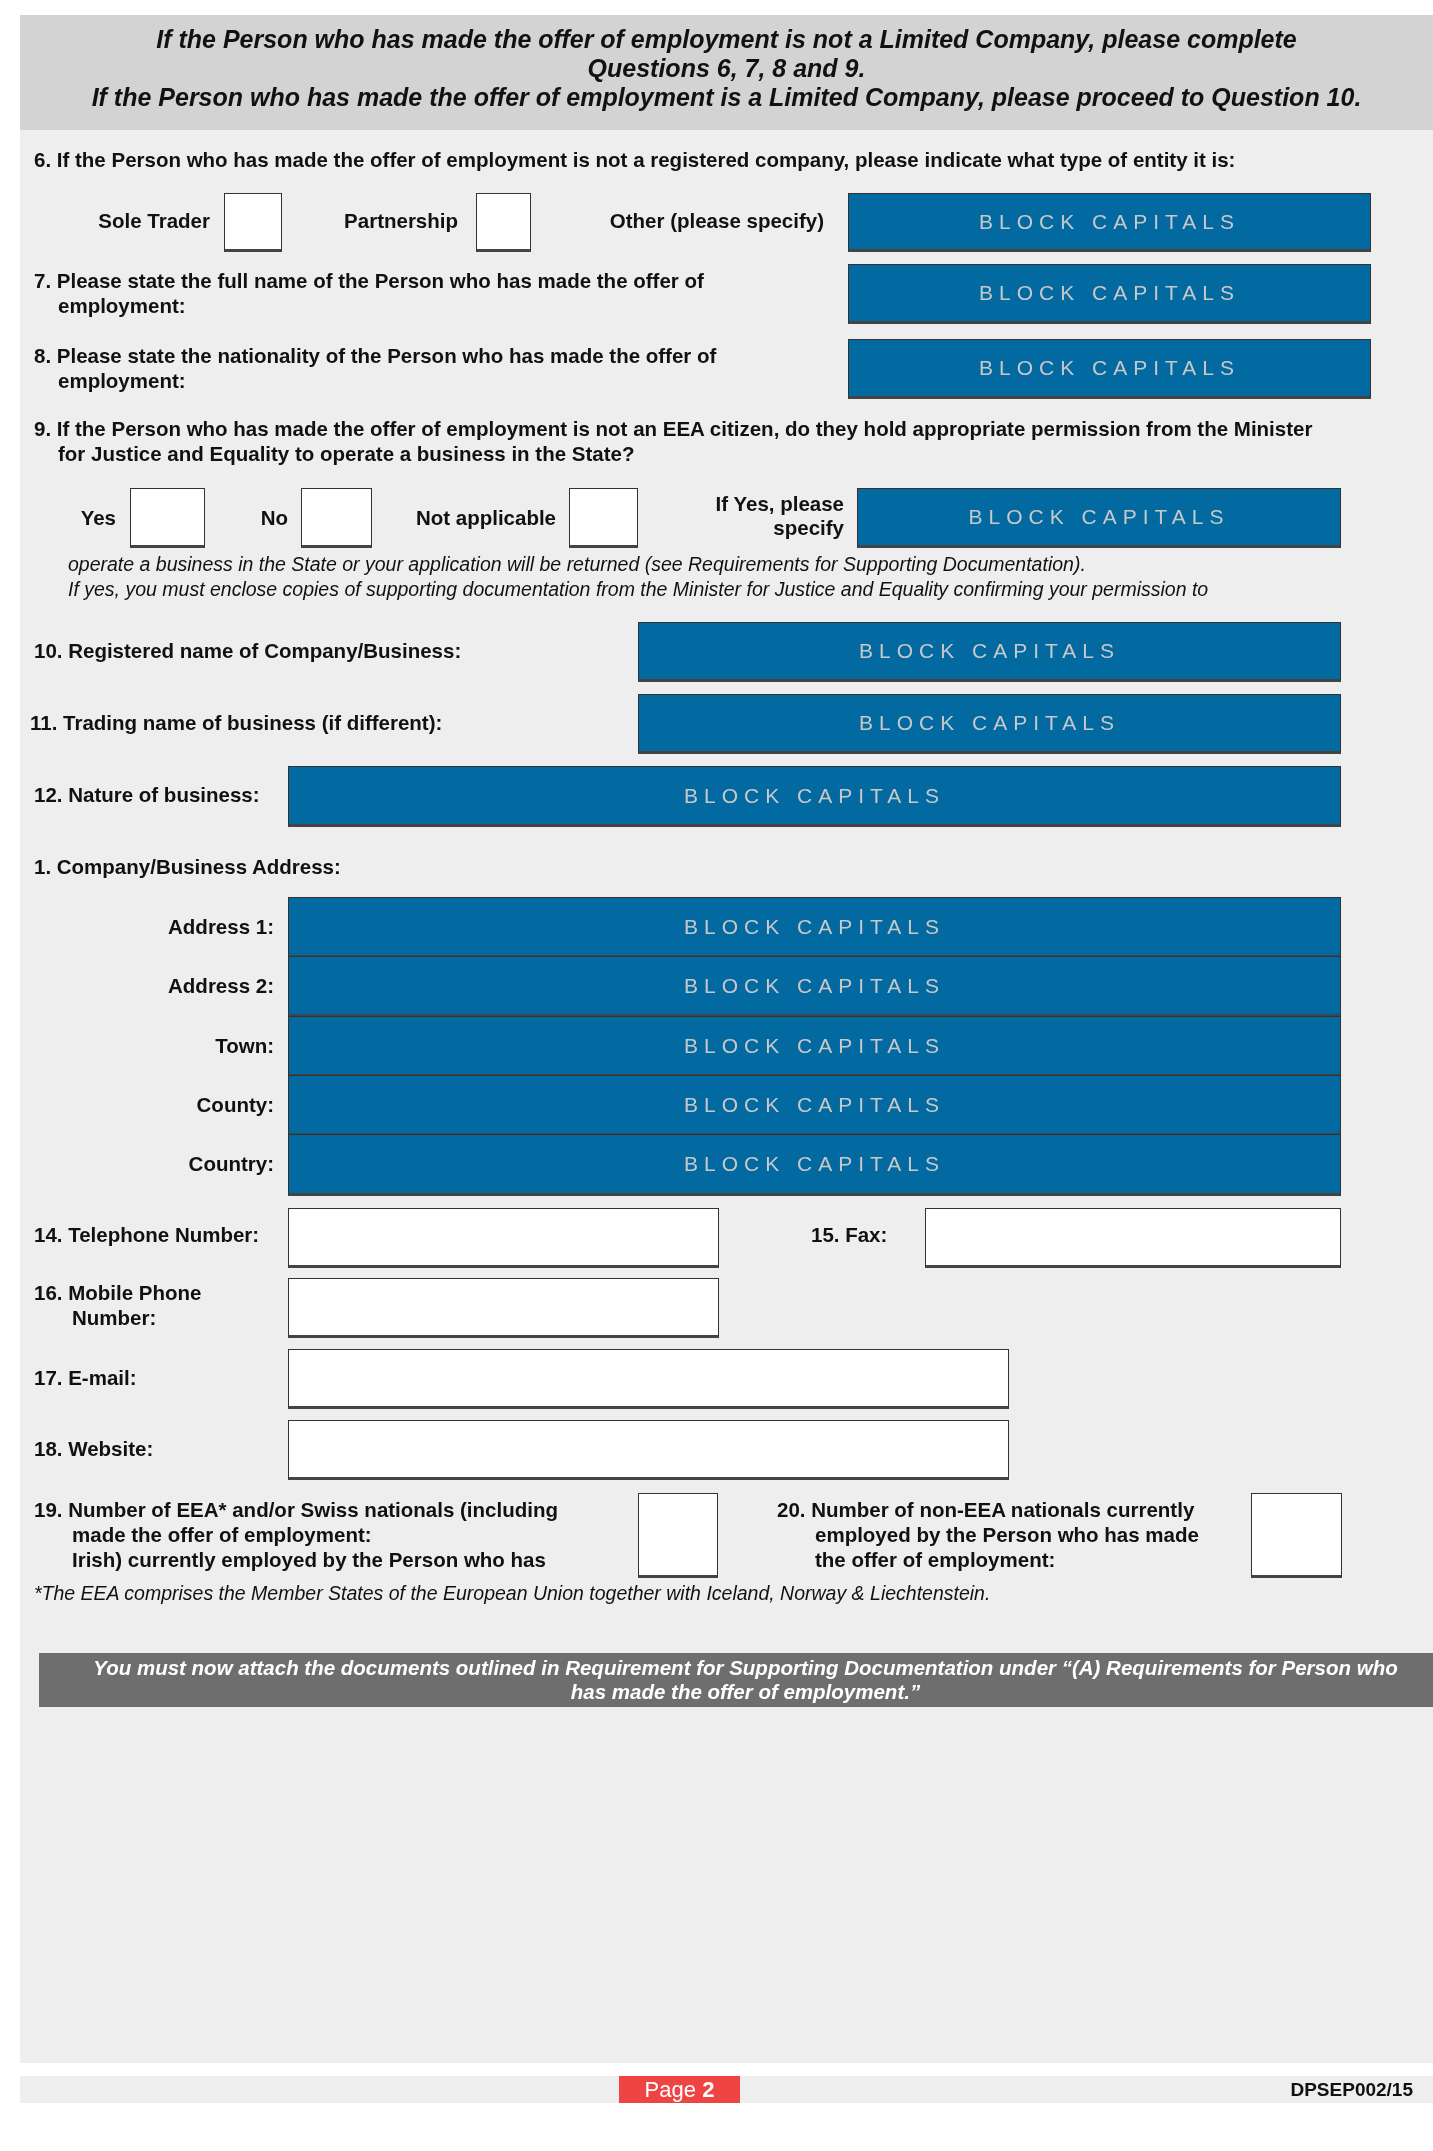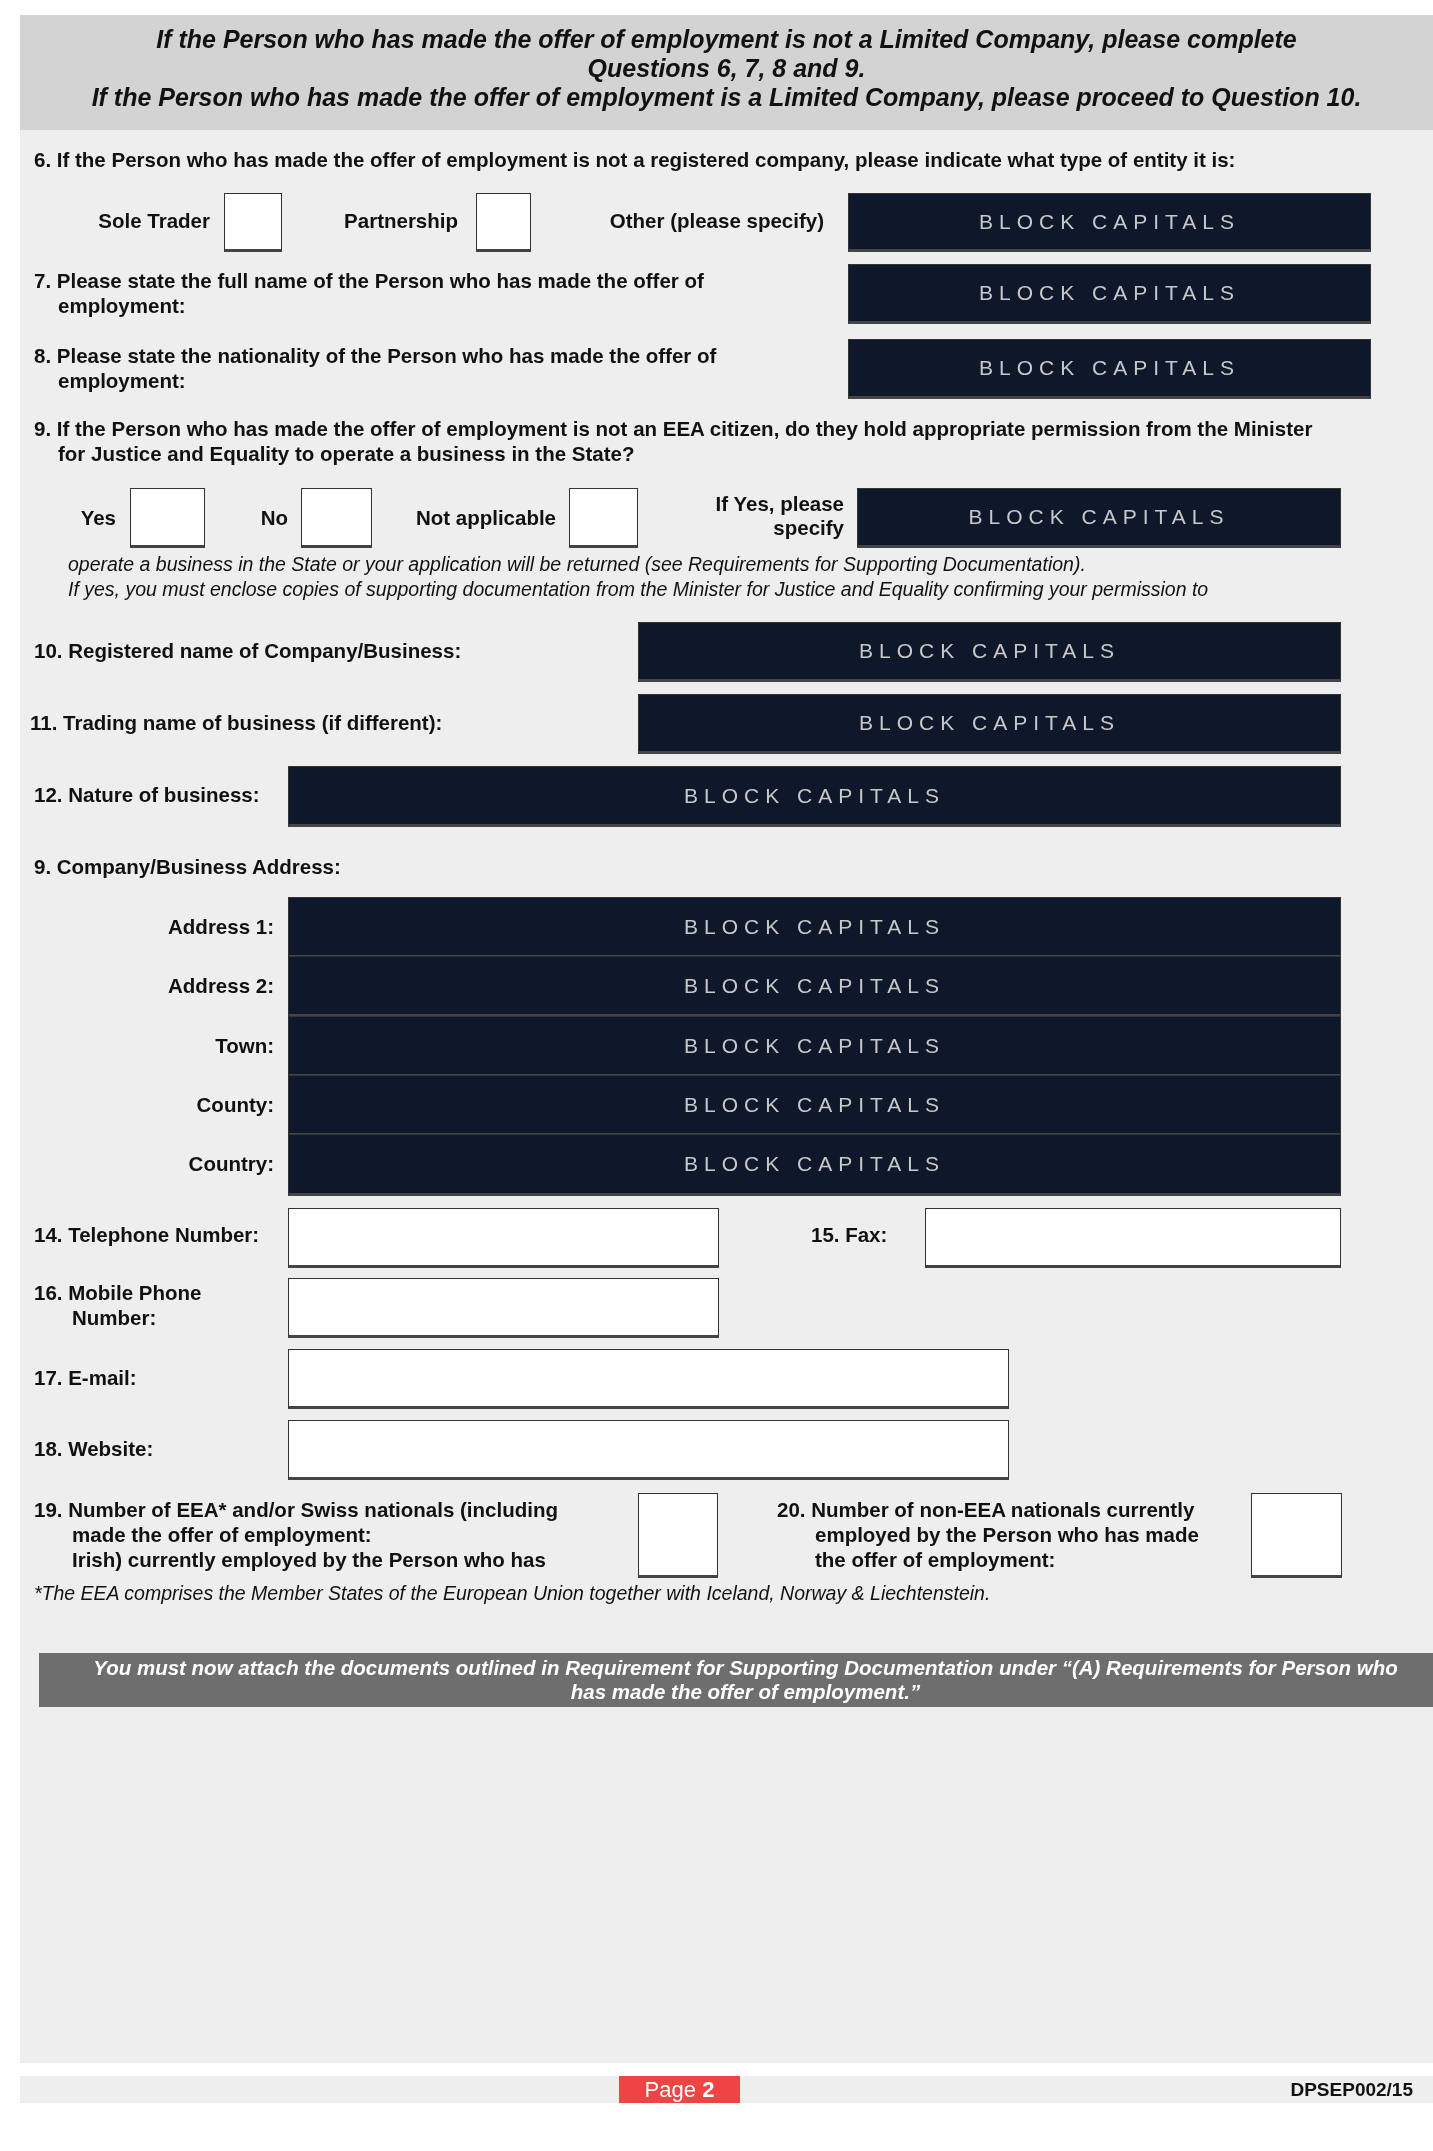--- a/index.html
+++ b/index.html
@@ -6,21 +6,21 @@
   body { width:1433px; height:2151px; position:relative; overflow:hidden;
          font-family:"Liberation Sans", sans-serif; color:#111; }
   .page { position:absolute; left:20px; top:15px; width:1413px; height:2048px; background:#eeeeee; }
   .header-band { position:absolute; left:20px; top:15px; width:1413px; height:115px; background:#d3d3d3;
                  text-align:center; font-weight:bold; font-style:italic; font-size:25px; line-height:29px;
                  padding-top:10px; box-sizing:border-box; color:#111; }
   .q { position:absolute; font-weight:bold; font-size:20.5px; line-height:25px; color:#111; }
   .lbl { position:absolute; font-weight:bold; font-size:20.5px; line-height:25px; text-align:right; color:#111; }
   .note { position:absolute; font-style:italic; font-size:19.5px; line-height:25px; color:#111; }
   .box { position:absolute; background:#fff; border:1.5px solid #333; border-bottom:3px solid #444; box-sizing:border-box; }
-  .field { position:absolute; background:#0f172a; border:1.5px solid #333; border-bottom:3px solid #444; box-sizing:border-box;
+  .field { position:absolute; background:#0369a1; border:1.5px solid #333; border-bottom:3px solid #444; box-sizing:border-box;
            display:flex; align-items:center; justify-content:center; }
   .ph { color:#c8c8c8; font-size:21px; letter-spacing:6px; }
   .banner { position:absolute; left:20px; top:1653px; width:1413px; height:54px; background:#6e6e6e;
             color:#fff; font-weight:bold; font-style:italic; font-size:20.5px; line-height:24px; text-align:center; padding-top:3px; box-sizing:border-box;margin-left:19px; }
   .footer-strip { position:absolute; left:20px; top:2076px; width:1413px; height:27px; background:#eeeeee; }
   .page-badge { position:absolute; left:619px; top:2076px; width:121px; height:27px; background:#ef4444; color:#fff;
                 font-size:22px; line-height:27px; text-align:center; }
   .page-badge b { font-weight:bold; }
   .doc-code { position:absolute; right:20px; top:2076px; height:27px; line-height:27px; font-weight:bold; font-size:19px; color:#111; }
 </style>
@@ -91,21 +91,21 @@
 <div class="q" style="left:30px; top:710px;">11. Trading name of business (if different):</div>
 <div class="field" style="left:638px; top:694px; width:703px; height:60px;">
   <span class="ph">BLOCK CAPITALS</span>
 </div>
 
 <div class="q" style="left:34px; top:782px;">12. Nature of business:</div>
 <div class="field" style="left:288px; top:766px; width:1053px; height:61px;">
   <span class="ph">BLOCK CAPITALS</span>
 </div>
 
-<div class="q" style="left:34px; top:854px;">9. Company/Business Address:</div>
+<div class="q" style="left:34px; top:854px;">1. Company/Business Address:</div>
 
 <div class="lbl" style="left:60px; top:914px; width:214px;">Address 1:</div>
 <div class="field" style="left:288px; top:897px; width:1053px; height:61px;">
   <span class="ph">BLOCK CAPITALS</span>
 </div>
 <div class="lbl" style="left:60px; top:973px; width:214px;">Address 2:</div>
 <div class="field" style="left:288px; top:956px; width:1053px; height:61px;">
   <span class="ph">BLOCK CAPITALS</span>
 </div>
 <div class="lbl" style="left:60px; top:1033px; width:214px;">Town:</div>

